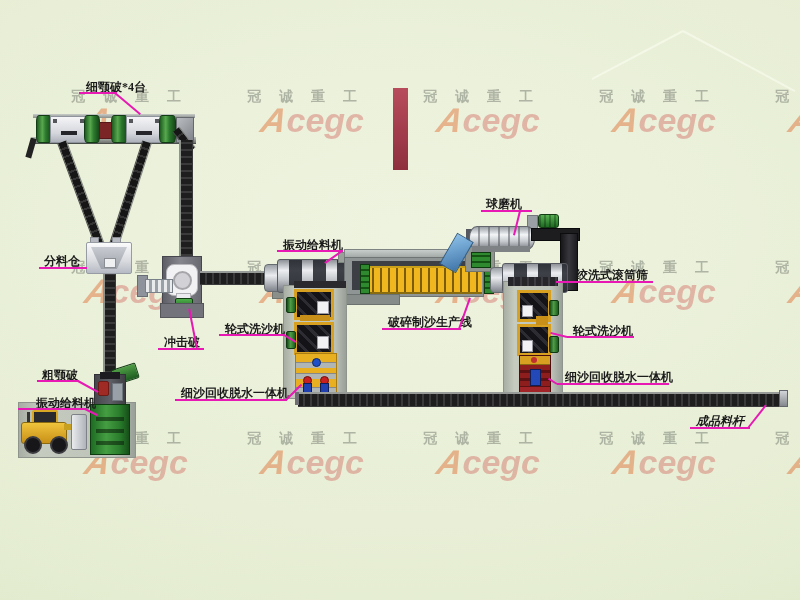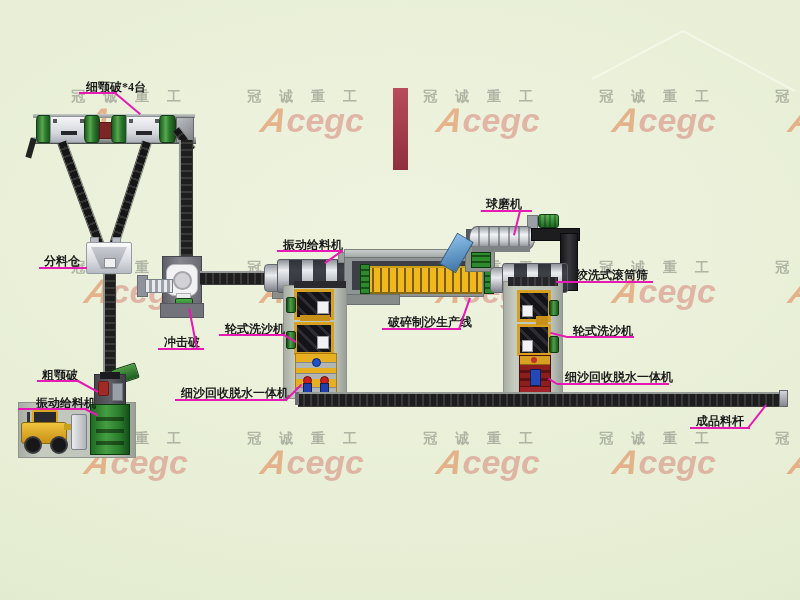--- a/index.html
+++ b/index.html
@@ -321,17 +321,17 @@
   <div class="uline" style="left:556px;top:281px;width:97px;"></div>
 
   <div class="lbl" style="left:573px;top:323px;">轮式洗沙机</div>
   <div class="uline" style="left:567px;top:336px;width:67px;"></div>
   <div class="ptr" style="left:567px;top:336px;width:17px;transform:rotate(-166deg);"></div>
 
   <div class="lbl" style="left:565px;top:369px;">细沙回收脱水一体机</div>
   <div class="uline" style="left:557px;top:383px;width:112px;"></div>
   <div class="ptr" style="left:557px;top:383px;width:10px;transform:rotate(-148deg);"></div>
 
-  <div class="lbl" style="left:696px;top:413px;">成品料杆</div>
+  <div class="lbl" style="left:696px;top:413px;font-style:italic;">成品料杆</div>
   <div class="uline" style="left:690px;top:427px;width:60px;"></div>
   <div class="ptr" style="left:748px;top:427px;width:29px;transform:rotate(-51.9deg);"></div>
 
 </div>
 
 </body></html>

